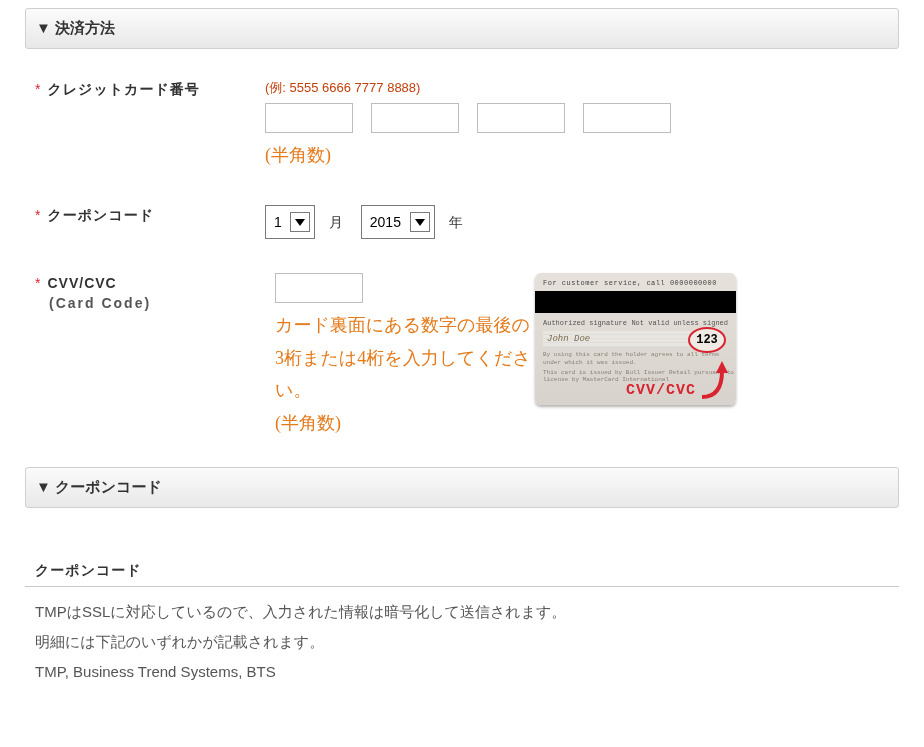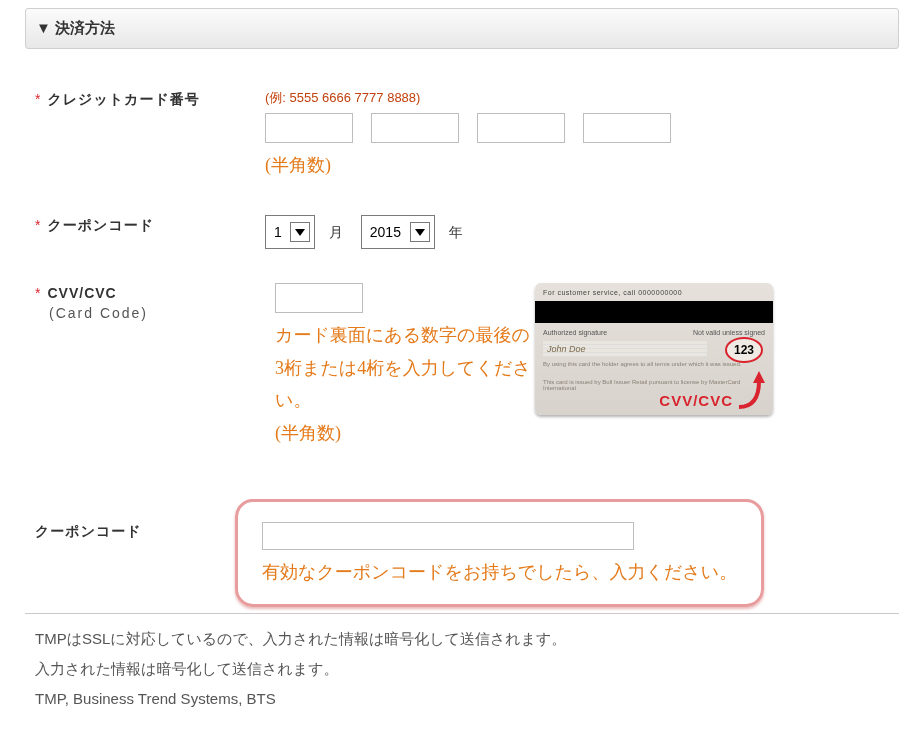--- a/index.html
+++ b/index.html
@@ -19,21 +19,21 @@
     border: 1px solid #cfcfcf;
     border-radius: 3px;
     background: linear-gradient(#fbfbfb, #e8e8e8);
     padding: 10px 10px;
     font-weight: bold;
     font-size: 15px;
     color: #333;
     margin-top: 8px;
   }
   .form-body {
-    padding: 40px 10px 10px 10px;
+    padding: 30px 10px 10px 10px;
   }
   .row {
     display: flex;
     align-items: flex-start;
     margin-bottom: 34px;
   }
   .label-col {
     width: 230px;
     flex: 0 0 230px;
     font-weight: bold;
@@ -41,21 +41,21 @@
     color: #333;
     padding-top: 2px;
   }
   .label-col .req {
     color: #d9242f;
     margin-right: 6px;
     font-weight: normal;
   }
   .label-col .sub {
     display: block;
-    font-weight: normal;
+    font-weight: bold;
     letter-spacing: 2px;
     color: #555;
     margin-top: 4px;
   }
   .field-col {
     flex: 1 1 auto;
   }
   .example {
     color: #c2410c;
     font-size: 13px;
@@ -117,28 +117,28 @@
     align-items: flex-start;
   }
   .cvv-left input[type="text"] {
     width: 78px;
     height: 28px;
     border: 1px solid #bdbdbd;
     padding: 0 4px;
   }
   .cvv-left { width: 260px; flex: 0 0 260px; }
   .card-illus {
-    width: 238px;
+    width: 201px;
     height: 132px;
     border-radius: 6px;
     background: linear-gradient(#e6e1db, #d7d2cc);
     box-shadow: 0 2px 3px rgba(0,0,0,0.3);
     position: relative;
     overflow: hidden;
-    font-family: Liberation Sans, sans-serif;
+    font-family: Liberation Mono, monospace;
   }
   .card-illus .topline {
     position: absolute;
     top: 6px; left: 8px;
     font-size: 7px;
     color: #444;
     letter-spacing: 0.5px;
   }
   .card-illus .magstripe {
     position: absolute;
@@ -340,33 +340,32 @@
               <path d="M6 40 Q26 40 26 14" stroke="#d9242f" stroke-width="4" fill="none"></path>
               <polygon points="26,4 20,16 32,16" fill="#d9242f"></polygon>
             </svg>
           </div>
         </div>
       </div>
     </div>
 
   </div>
 
+  <div class="section-header">
+    <span>▼ クーポンコード</span>
+  </div>
 
   <div class="coupon-body">
     <div class="coupon-row">
       <div class="coupon-label">クーポンコード</div>
-      <div class="coupon-box">
-        <input type="text" value="" style="">
-        <div class="hint-orange">有効なクーポンコードをお持ちでしたら、入力ください。</div>
-      </div>
     </div>
   </div>
 
 
   <hr class="sep">
 
   <div class="footnotes">
     <div>TMPはSSLに対応しているので、入力された情報は暗号化して送信されます。</div>
-    <div>入力された情報は暗号化して送信されます。</div>
+    <div>明細には下記のいずれかが記載されます。</div>
     <div>TMP, Business Trend Systems, BTS</div>
   </div>
 
 </div>
 
 </body></html>

